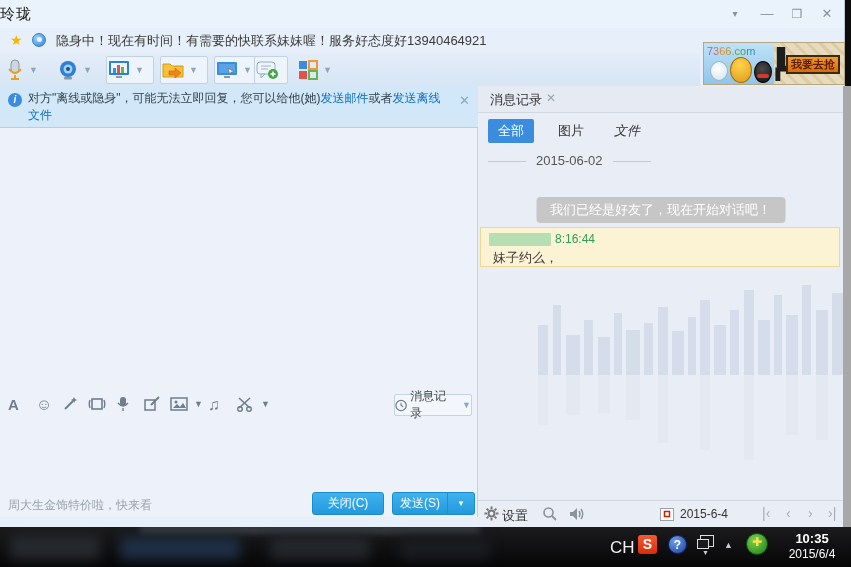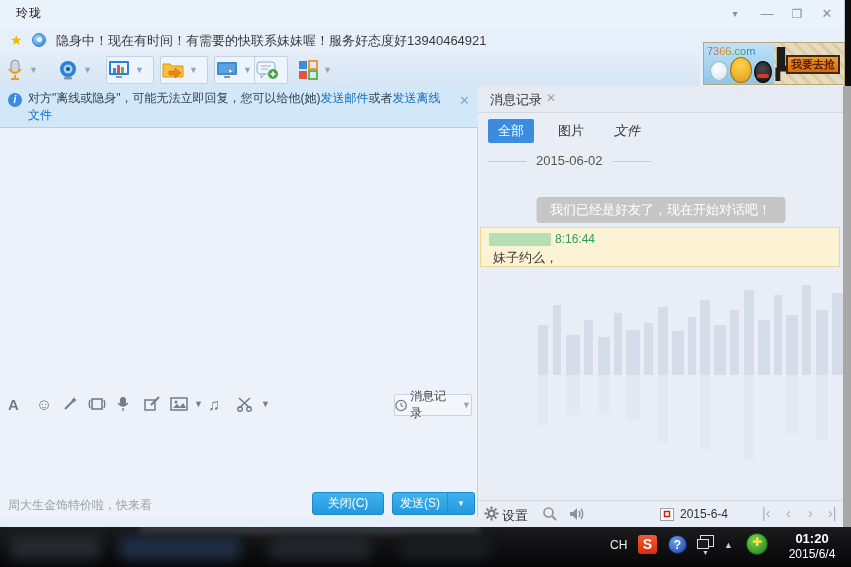--- a/index.html
+++ b/index.html
@@ -3,21 +3,21 @@
 <meta charset="utf-8">
 <style>
   * { margin:0; padding:0; box-sizing:border-box; }
   html,body { width:851px; height:567px; overflow:hidden; }
   body { font-family:"Liberation Sans","DejaVu Sans",sans-serif; background:#0c0c0c; position:relative; }
   .screen { position:absolute; inset:0; width:851px; height:567px; }
 
   
   .window { position:absolute; left:0; top:0; width:845px; height:527px; background:#e7f0fa; border-right:1px solid #b9c7d6; }
   .titlebar { position:absolute; left:0; top:0; width:100%; height:28px; background:#eaf2fb; }
-  .title { position:absolute; left:16px; top:5px; font-size:12px; color:#1a1a1a; letter-spacing:1px;text-align:right; }
+  .title { position:absolute; left:0; top:5px; font-size:15px; color:#1a1a1a; letter-spacing:1px;text-align:right; }
   .winctl { position:absolute; top:4px; height:20px; width:26px; text-align:center; line-height:20px; color:#8a8f96; font-size:13px; cursor:default; }
   .wc-menu { left:722px; font-size:10px; } .wc-min { left:754px; } .wc-max { left:784px; font-size:12px; } .wc-close { left:814px; }
 
   
   .statusrow { position:absolute; left:0; top:28px; width:700px; height:26px; }
   .star-ic { position:absolute; left:10px; top:4px; color:#f5b800; font-size:14px; }
   .zone-ic { position:absolute; left:32px; top:5px; width:14px; height:14px; border-radius:50%; background:radial-gradient(circle at 35% 35%, #9fd4f5, #2e7fd6); border:1px solid #2e7fd6; }
   .zone-ic:after { content:""; position:absolute; left:4px; top:3px; width:5px; height:5px; border-radius:50%; background:#fff; opacity:.85; }
   .statustext { position:absolute; left:56px; top:4px; font-size:13px; color:#3a3a3a; white-space:nowrap; }
 
@@ -87,21 +87,21 @@
   .rfi { position:absolute; top:5px; }
   .caldate { position:absolute; left:202px; top:6px; font-size:12px; color:#333; }
   .nav { position:absolute; top:4px; font-size:14px; color:#a5adb8; }
 
   .deskstrip { position:absolute; left:843px; top:86px; width:8px; height:441px; background:#a8a8a8; }
 
   
   .taskbar { position:absolute; left:0; top:527px; width:851px; height:40px; background:linear-gradient(#1b1b1d,#060607); overflow:hidden; }
   .blob { position:absolute; filter:blur(6px); border-radius:4px; }
   .streak { position:absolute; left:140px; top:-3px; width:340px; height:10px; background:#3e4248; filter:blur(3px); opacity:.8; }
-  .tray-lang { position:absolute; left:610px; top:11px; color:#eee; font-size:12px; }
+  .tray-lang { position:absolute; left:610px; top:11px; color:#eee; font-size:17px; }
   .tray-sogou { position:absolute; left:638px; top:8px; width:19px; height:19px; background:linear-gradient(#f35b33,#d92c0e); border-radius:3px; color:#fff; font-weight:bold; font-size:14px; text-align:center; line-height:19px; }
   .tray-help { position:absolute; left:668px; top:8px; width:19px; height:19px; border-radius:50%; background:radial-gradient(circle at 35% 30%,#6fa0e8,#1c3f9e); border:1px solid #0e2b78; color:#fff; font-size:12px; font-weight:bold; text-align:center; line-height:18px; }
   .tray-stack { position:absolute; left:700px; top:8px; width:14px; height:12px; border:1px solid #ddd; background:transparent; }
   .tray-stack:after { content:""; position:absolute; left:-4px; top:3px; width:10px; height:8px; border:1px solid #ddd; background:#1b1b1d; }
   .tray-stack-caret { position:absolute; left:702px; top:22px; color:#ccc; font-size:7px; }
   .tray-up { position:absolute; left:724px; top:13px; color:#c9ccd1; font-size:9px; }
   .tray-shield { position:absolute; left:746px; top:6px; width:22px; height:22px; border-radius:50%; background:radial-gradient(circle at 38% 32%,#7fd24a,#1d7d1f); border:1px solid #0d5a10; }
   .tray-shield:after { content:"✚"; position:absolute; left:0; top:1px; width:100%; text-align:center; color:#ffe24d; font-size:12px; font-weight:bold; }
   .clock-time { position:absolute; left:780px; top:4px; width:64px; text-align:center; color:#fff; font-size:13px; font-weight:bold; }
   .clock-date { position:absolute; left:780px; top:20px; width:64px; text-align:center; color:#fff; font-size:12px; }
@@ -378,16 +378,16 @@
     <div class="blob" style="left:270px;top:9px;width:100px;height:23px;background:#23262b;"></div>
     <div class="blob" style="left:400px;top:10px;width:90px;height:22px;background:#191c20;"></div>
 
     <span class="tray-lang">CH</span>
     <span class="tray-sogou">S</span>
     <span class="tray-help">?</span>
     <span class="tray-stack"></span>
     <span class="tray-stack-caret">▼</span>
     <span class="tray-up">▲</span>
     <span class="tray-shield"></span>
-    <span class="clock-time">01:20</span>
+    <span class="clock-time">10:35</span>
     <span class="clock-date">2015/6/4</span>
   </div>
 </div>
 
 </body></html>

